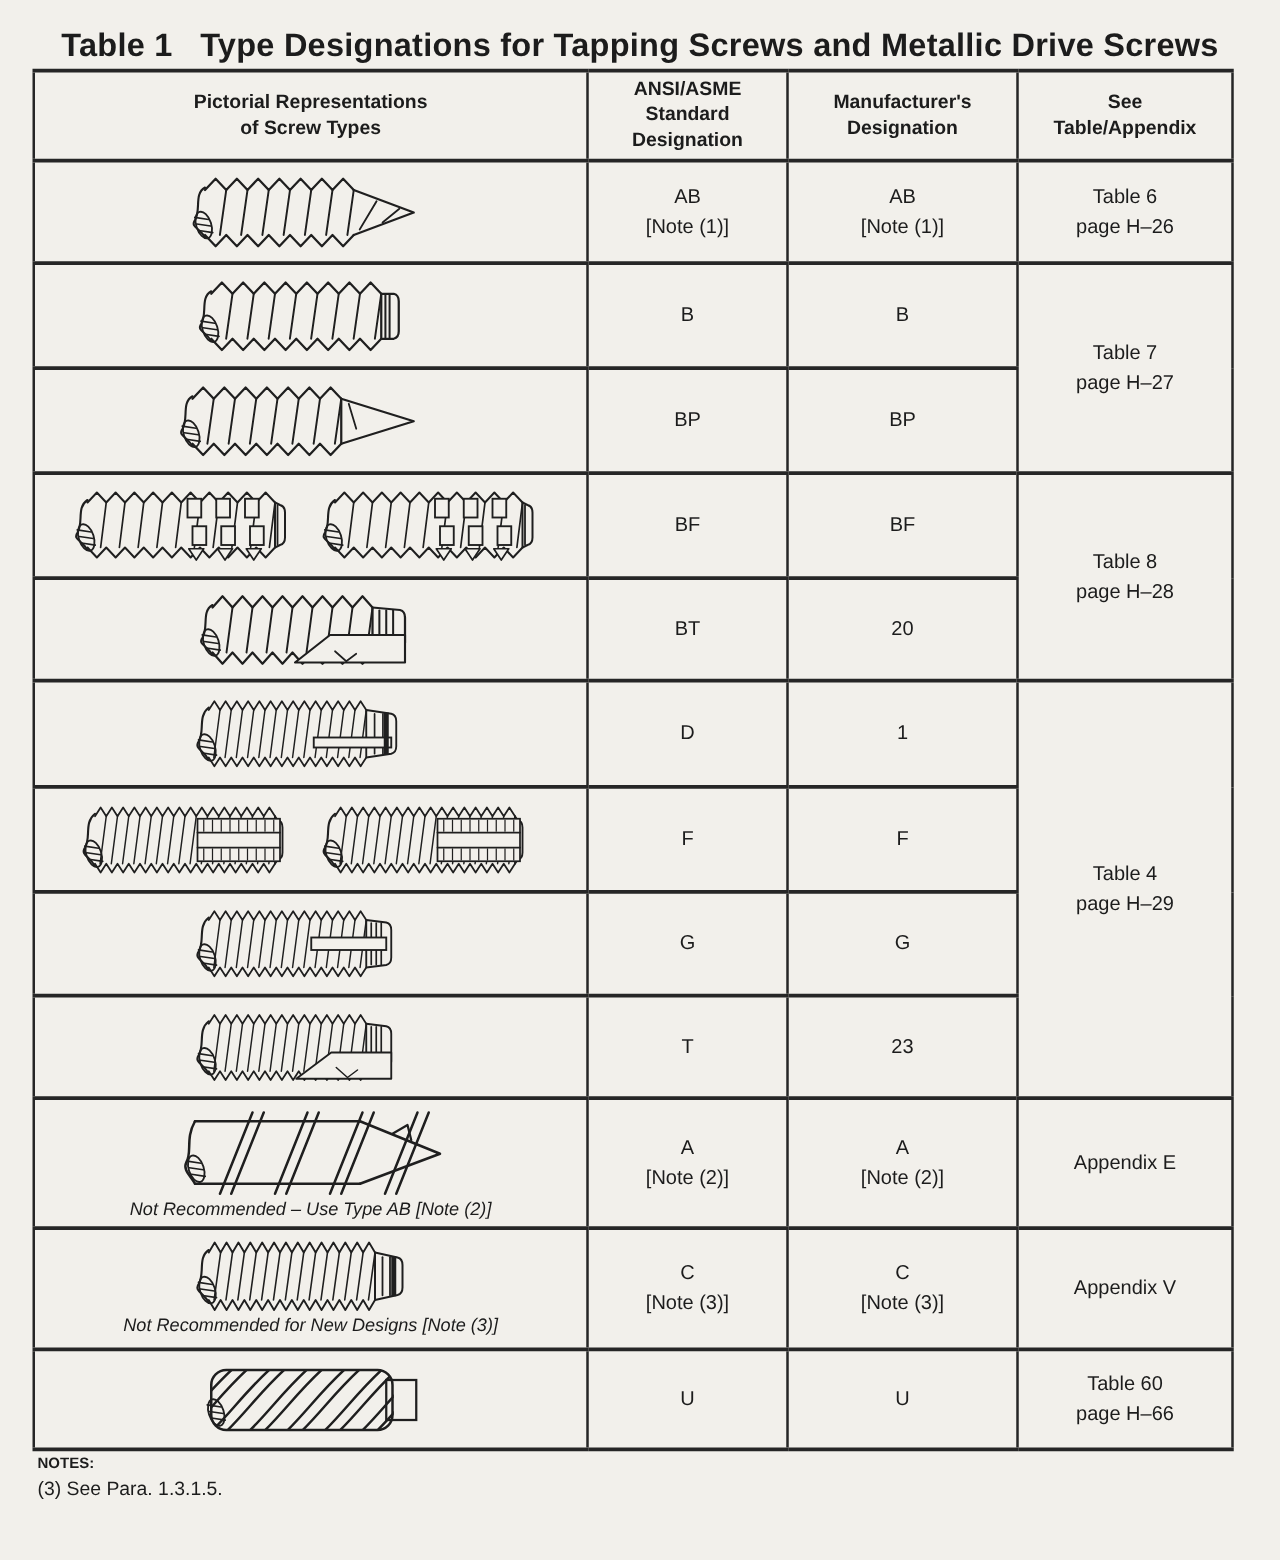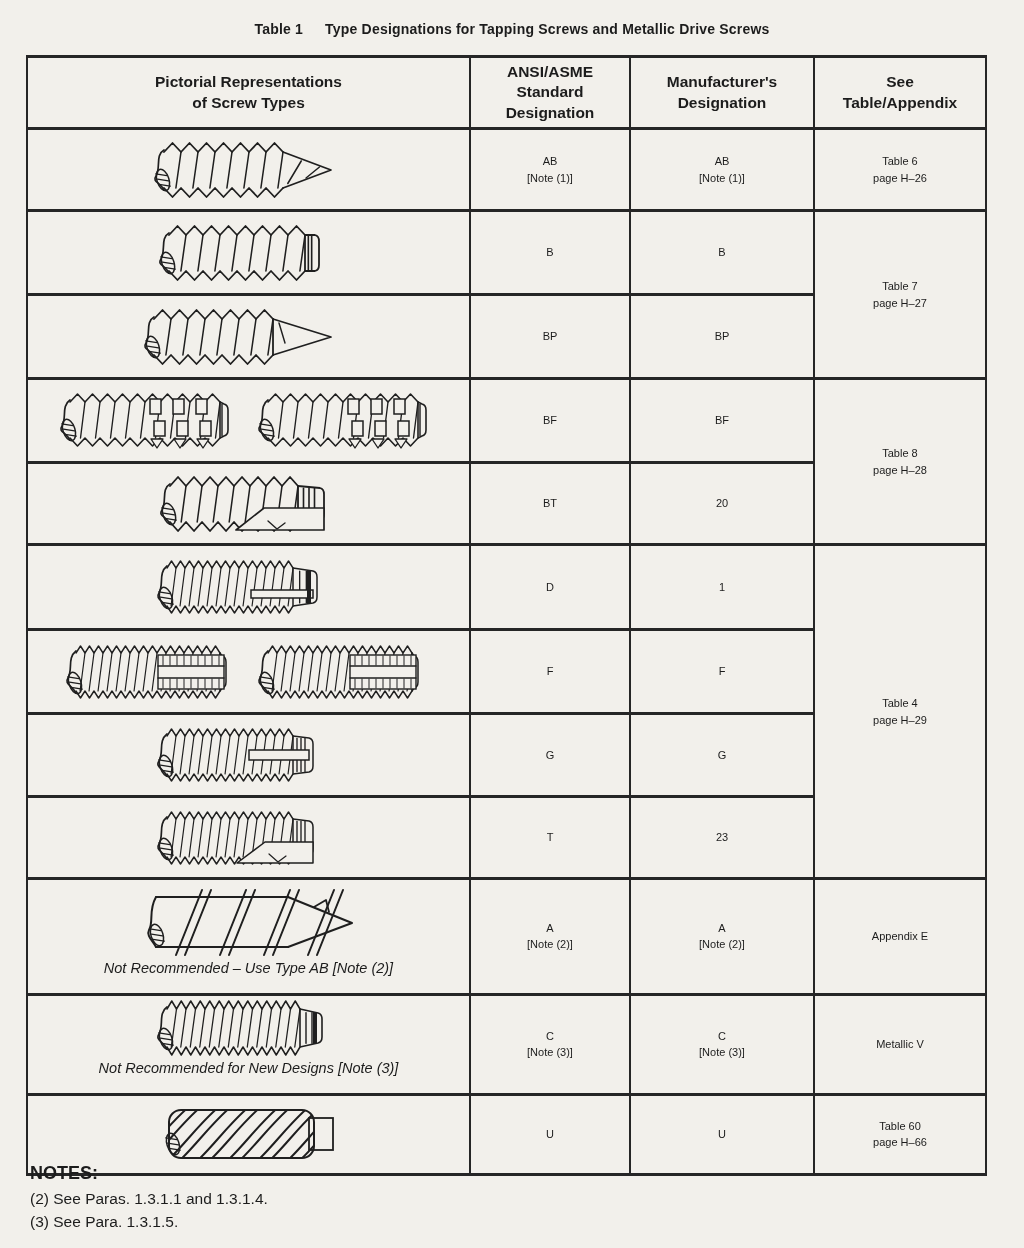--- a/index.html
+++ b/index.html
@@ -7,41 +7,41 @@
     width:1024px;height:1248px;
     background:#f2f0eb;
     font-family:"Liberation Sans",sans-serif;
     color:#1c1c1c;
     position:relative;
     overflow:hidden;
   }
   .page{position:absolute;inset:0;}
   .doc-title{
     position:absolute;top:21px;left:0;width:1024px;
-    text-align:center;font-weight:bold;font-size:14px;letter-spacing:0.2px;
+    text-align:center;font-weight:bold;font-size:26px;letter-spacing:0.2px;
   }
   .doc-title .gap{display:inline-block;width:22px;}
   table.main{
     position:absolute;left:26px;top:55px;
     border-collapse:collapse;table-layout:fixed;
     width:959px;
     border-radius:22px;
   }
   table.main td,table.main th{
     border-left:2px solid #262626;border-right:2px solid #262626;
     border-top:3px solid #262626;border-bottom:3px solid #262626;
     padding:0;vertical-align:middle;background:transparent;
   }
   th.hdr{font-size:15.5px;font-weight:bold;line-height:1.32;text-align:center;}
-  td.val{text-align:center;font-size:11px;line-height:1.5;}
+  td.val{text-align:center;font-size:16px;line-height:1.5;}
   td.pic{text-align:center;position:relative;}
   .picwrap{display:flex;align-items:center;justify-content:center;gap:10px;}
-  .caption{font-style:italic;font-size:14.5px;line-height:1.1;margin-top:1px;padding-bottom:16px;}
+  .caption{font-style:italic;font-size:14.5px;line-height:1.1;margin-top:1px;padding-bottom:4px;}
   .notes{position:absolute;left:30px;top:1163px;font-size:15.5px;}
-  .notes .nh{font-weight:bold;font-size:18px;margin-bottom:4px;}
+  .notes .nh{font-weight:bold;font-size:12px;margin-bottom:4px;}
   .notes .ni{line-height:22.5px;}
   svg.screw{display:block;}
 </style>
 </head>
 <body>
 
 <div class="page">
 
   <div class="doc-title">
     <span>Table 1</span><span class="gap"></span><span>Type Designations for Tapping Screws and Metallic Drive Screws</span>
@@ -509,21 +509,21 @@
       </td>
       <td class="val">
             <div>C</div>
             <div>[Note (3)]</div>
           </td>
       <td class="val">
             <div>C</div>
             <div>[Note (3)]</div>
           </td>
       <td class="val">
-            <div>Metallic V</div>
+            <div>Appendix V</div>
           </td>
     </tr>
 
     <tr style="height:80px">
       <td class="pic">
             <div class="picwrap">
               <svg class="screw" width="185" height="60" viewBox="0 0 185 60">
                 <rect x="153" y="14" width="24" height="32" fill="none" stroke="#1f1f1f" stroke-width="1.8"></rect>
                 <defs>
                   <clipPath id="ucl0">
@@ -565,17 +565,16 @@
       <td class="val">
             <div>Table 60</div>
             <div>page H–66</div>
           </td>
     </tr>
   </tbody>
     </table>
 
   <div class="notes">
     <div class="nh">NOTES:</div>
-    <div class="ni">(2) See Paras. 1.3.1.1 and 1.3.1.4.</div>
     <div class="ni">(3) See Para. 1.3.1.5.</div>
   </div>
 
 </div>
 
 </body></html>

